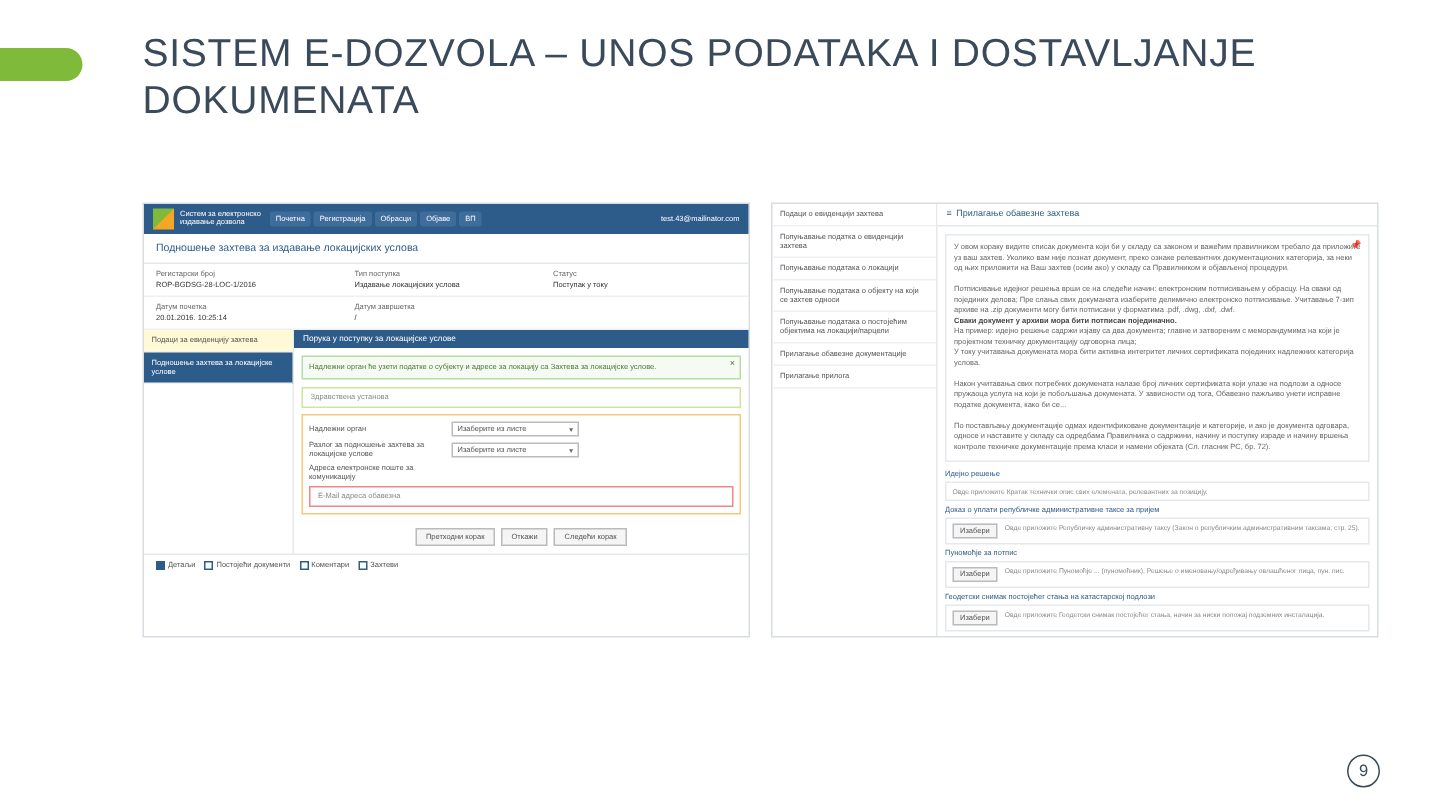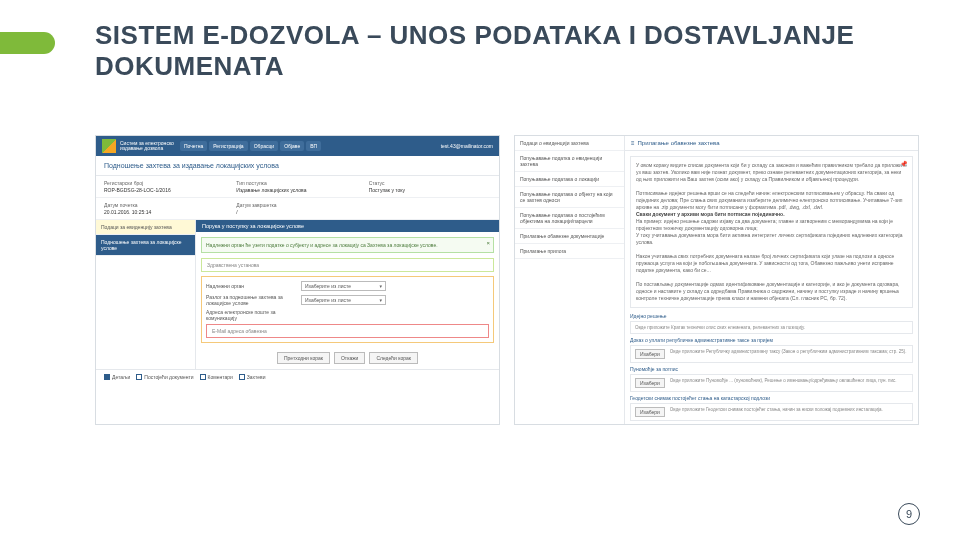--- a/index.html
+++ b/index.html
@@ -1,18 +1,18 @@
 <!DOCTYPE html>
 <html><head>
 <meta charset="utf-8">
 <style>
   * { box-sizing: border-box; margin: 0; padding: 0; }
   body { width: 960px; height: 540px; background: #fff; font-family: Arial, sans-serif; position: relative; overflow: hidden; }
   .accent { position: absolute; left: 0; top: 32px; width: 55px; height: 22px; background: #7fba3a; border-radius: 0 14px 14px 0; }
-  .title { position: absolute; left: 95px; top: 20px; font-size: 26px; font-weight: 700; color: #3a4a5a; letter-spacing: 0.5px; }
+  .title { position: absolute; left: 95px; top: 20px; font-size: 26px; font-weight: 400; color: #3a4a5a; letter-spacing: 0.5px; }
   .panels { position: absolute; left: 95px; top: 135px; display: flex; gap: 14px; }
   .panel { width: 405px; background: #fff; border: 1px solid #d8dde2; font-size: 6px; color: #555; }
   .topbar { height: 20px; background: #2e5c8a; display: flex; align-items: center; padding: 0 6px; color: #fff; }
   .logo { width: 14px; height: 14px; background: linear-gradient(135deg,#7fba3a 50%,#f5a623 50%); margin-right: 4px; }
   .brand { font-size: 5px; line-height: 1; }
   .navbtns { display: flex; gap: 2px; margin-left: 6px; }
   .navbtn { background: #3f6d9b; padding: 2px 4px; font-size: 5px; border-radius: 2px; }
   .user { margin-left: auto; font-size: 5px; }
   .section-h { font-size: 7px; color: #2e5c8a; padding: 6px 8px; border-bottom: 1px solid #e5e8ec; }
   .row3 { display: flex; padding: 4px 8px; gap: 10px; border-bottom: 1px solid #eef0f3; }

